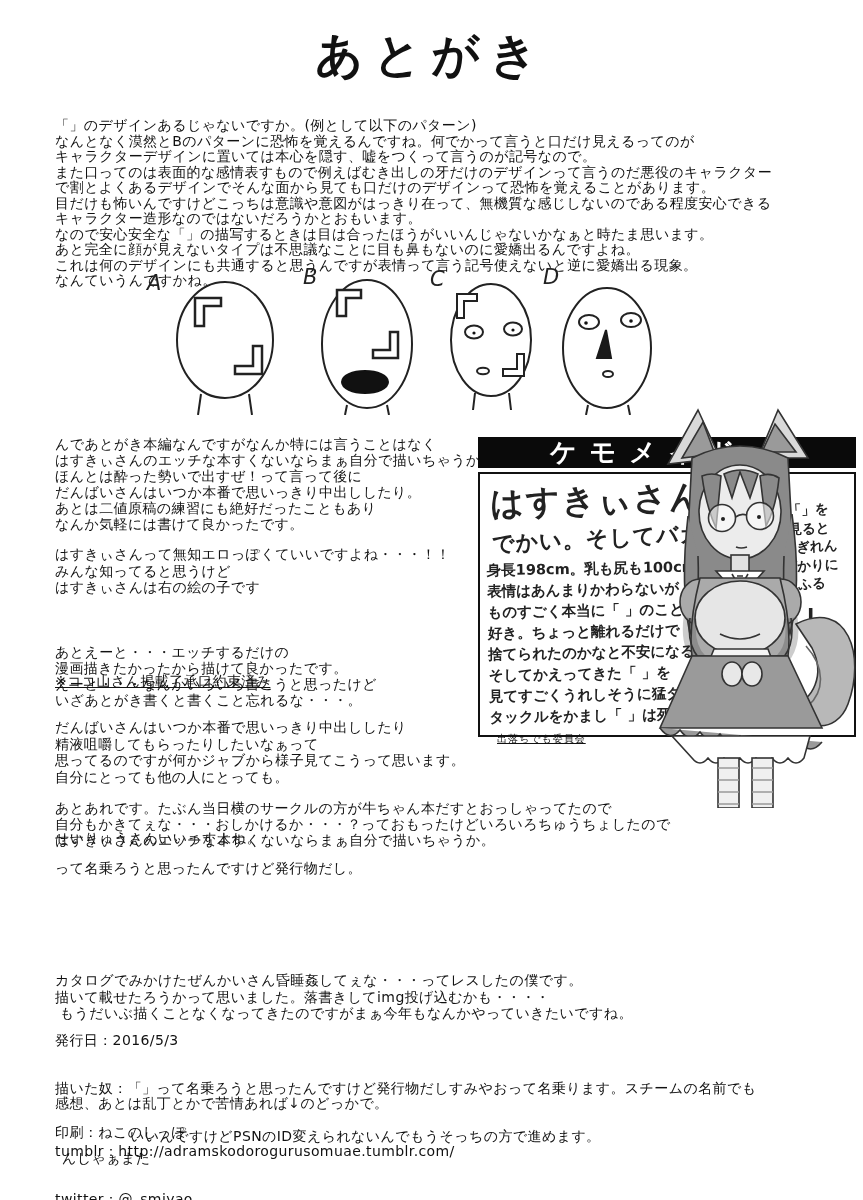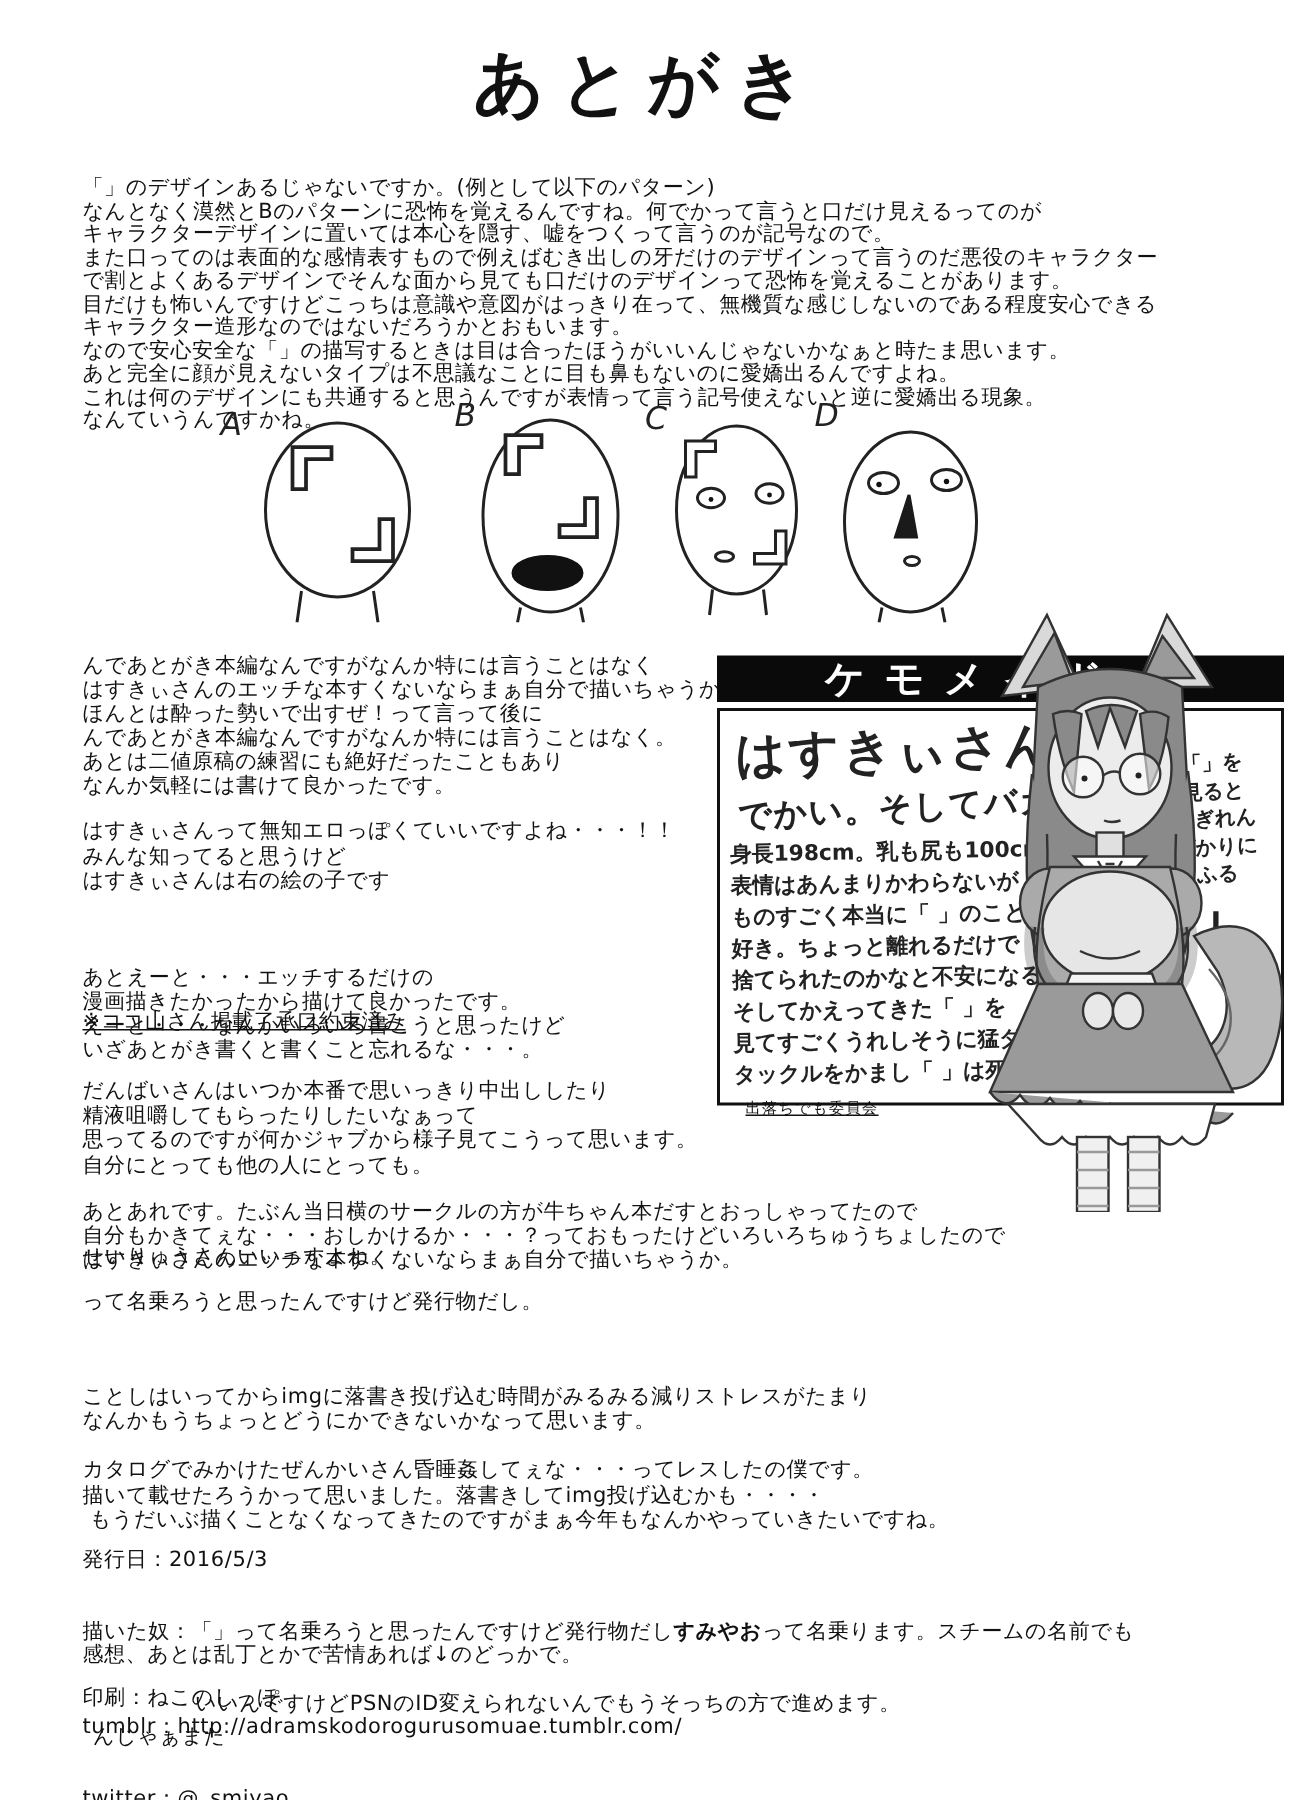--- a/index.html
+++ b/index.html
@@ -10,21 +10,21 @@
   .title{
     position:absolute;top:24px;left:0;width:100%;text-align:center;
     font-size:47px;font-weight:bold;letter-spacing:10px;
   }
   .para{position:absolute;left:55px;font-size:14px;line-height:16px;white-space:pre;letter-spacing:.4px;}
   .para .tline{white-space:pre;}
   .lh155 .tline{line-height:15.5px;}
   .lh165 .tline{line-height:16.5px;}
   .underline-note{text-decoration:underline;line-height:16.5px;margin-top:45px;}
   .indent2{padding-left:75px;}
-  b{font-weight:bold;}
+  b{font-weight:normal;}
   
   .panel-bar{
     position:absolute;left:478px;top:437px;width:378px;height:31px;background:#0a0a0a;
     color:#fff;font-size:26px;font-weight:bold;letter-spacing:13px;
     display:flex;align-items:center;padding-left:72px;box-sizing:border-box;z-index:1;
   }
   .panel-box{
     position:absolute;left:478px;top:472px;width:378px;height:265px;
     border:2px solid #111;background:#fff;box-sizing:border-box;z-index:1;
   }
@@ -91,21 +91,21 @@
       <ellipse cx="504" cy="64" rx="10" ry="7" fill="#fff"></ellipse>
         <circle cx="501" cy="65" r="1.8" fill="#111" stroke="none"></circle>
       <ellipse cx="546" cy="62" rx="10" ry="7" fill="#fff"></ellipse>
         <circle cx="546" cy="63" r="1.8" fill="#111" stroke="none"></circle>
       <polygon points="521,72 512,100 526,100" fill="#1a1a1a" stroke="#1a1a1a"></polygon>
       <ellipse cx="523" cy="116" rx="5" ry="3"></ellipse>
     </g>
   </svg>
 
   <div class="para" style="top:404px">
-    <div><div class="tline">んであとがき本編なんですがなんか特には言うことはなく</div><div class="tline">はすきぃさんのエッチな本すくないならまぁ自分で描いちゃうか</div><div class="tline">ほんとは酔った勢いで出すぜ！って言って後に</div><div class="tline">んであとがき本編なんですがなんか特には言うことはなく。</div><div class="tline">あとは二値原稿の練習にも絶好だったこともあり</div><div class="tline">なんか気軽には書けて良かったです。</div></div>
+    <div><div class="tline">んであとがき本編なんですがなんか特には言うことはなく</div><div class="tline">はすきぃさんのエッチな本すくないならまぁ自分で描いちゃうか</div><div class="tline">ほんとは酔った勢いで出すぜ！って言って後に</div><div class="tline">だんばいさんはいつか本番で思いっきり中出ししたり。</div><div class="tline">あとは二値原稿の練習にも絶好だったこともあり</div><div class="tline">なんか気軽には書けて良かったです。</div></div>
   </div>
 
   <div class="para lh165" style="top:514px">
     <div><div class="tline">はすきぃさんって無知エロっぽくていいですよね・・・！！</div><div class="tline">みんな知ってると思うけど</div><div class="tline">はすきぃさんは右の絵の子です</div></div>
     <div class="underline-note">※ココ山さん掲載了承口約束済み</div>
   </div>
 
   <div class="para" style="top:612px">
     <div><div class="tline">あとえーと・・・エッチするだけの</div><div class="tline">漫画描きたかったから描けて良かったです。</div><div class="tline">えーと・・・なんかいろいろ書こうと思ったけど</div><div class="tline">いざあとがき書くと書くこと忘れるな・・・。</div></div>
   </div>
@@ -114,23 +114,20 @@
     <div><div class="tline">だんばいさんはいつか本番で思いっきり中出ししたり</div><div class="tline">精液咀嚼してもらったりしたいなぁって</div><div class="tline">思ってるのですが何かジャブから様子見てこうって思います。</div><div class="tline">自分にとっても他の人にとっても。</div></div>
   </div>
 
   <div class="para" style="top:768px">
     <div><div class="tline">あとあれです。たぶん当日横のサークルの方が牛ちゃん本だすとおっしゃってたので</div><div class="tline">自分もかきてぇな・・・おしかけるか・・・？っておもったけどいろいろちゅうちょしたので</div><div class="tline">はすきぃさんのエッチな本すくないならまぁ自分で描いちゃうか。</div></div>
   </div>
 
   <div class="para" style="top:830px">せいりゅうさんいいっすよね。</div>
   <div class="para" style="top:860px">って名乗ろうと思ったんですけど発行物だし。</div>
 
-  <div class="para" style="top:891px">
-    <div><div class="tline">ことしはいってからimgに落書き投げ込む時間がみるみる減りストレスがたまり</div><div class="tline">なんかもうちょっとどうにかできないかなって思います。</div></div>
-  </div>
 
   <div class="para lh165" style="top:940px">
     <div><div class="tline">カタログでみかけたぜんかいさん昏睡姦してぇな・・・ってレスしたの僕です。</div><div class="tline">描いて載せたろうかって思いました。落書きしてimg投げ込むかも・・・・</div><div class="tline"> もうだいぶ描くことなくなってきたのですがまぁ今年もなんかやっていきたいですね。</div></div>
   </div>
 
   <div class="para lh175" style="top:1000px">
     <div>発行日：2016/5/3</div>
     <div><span>描いた奴：「」って名乗ろうと思ったんですけど発行物だし</span><b>すみやお</b><span>って名乗ります。スチームの名前でも</span></div>
     <div class="indent2">いいんですけどPSNのID変えられないんでもうそっちの方で進めます。</div>
   </div>

